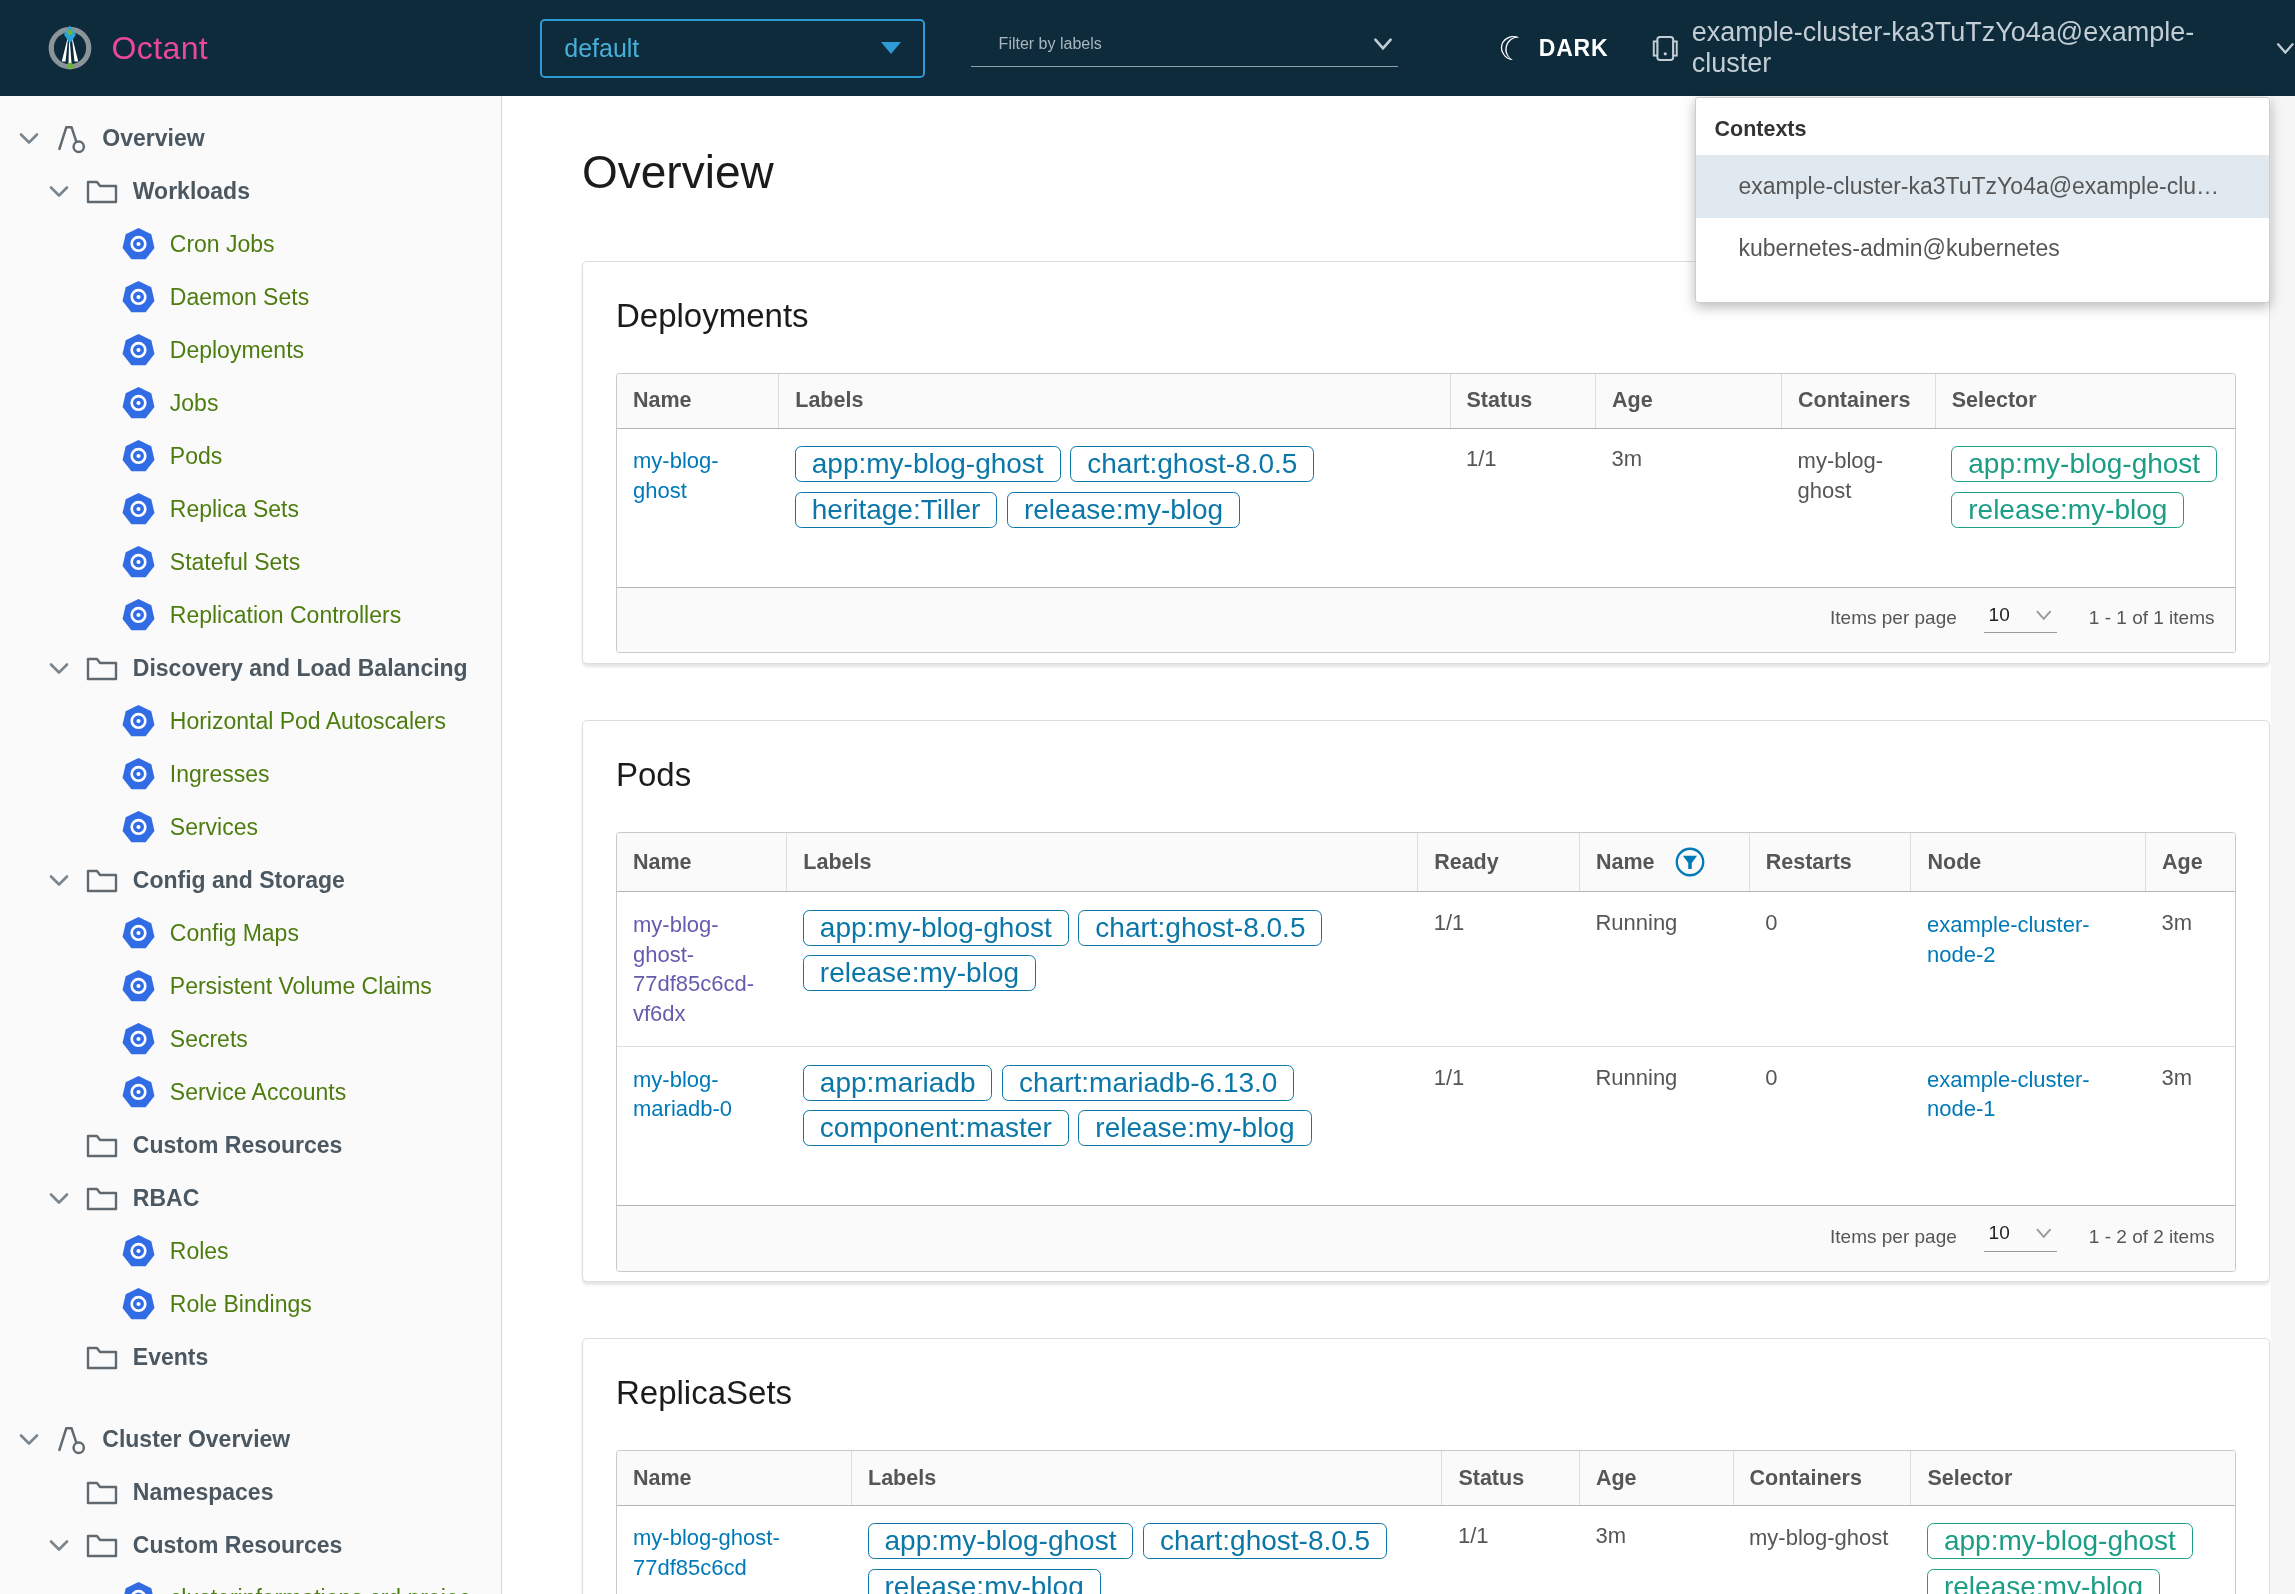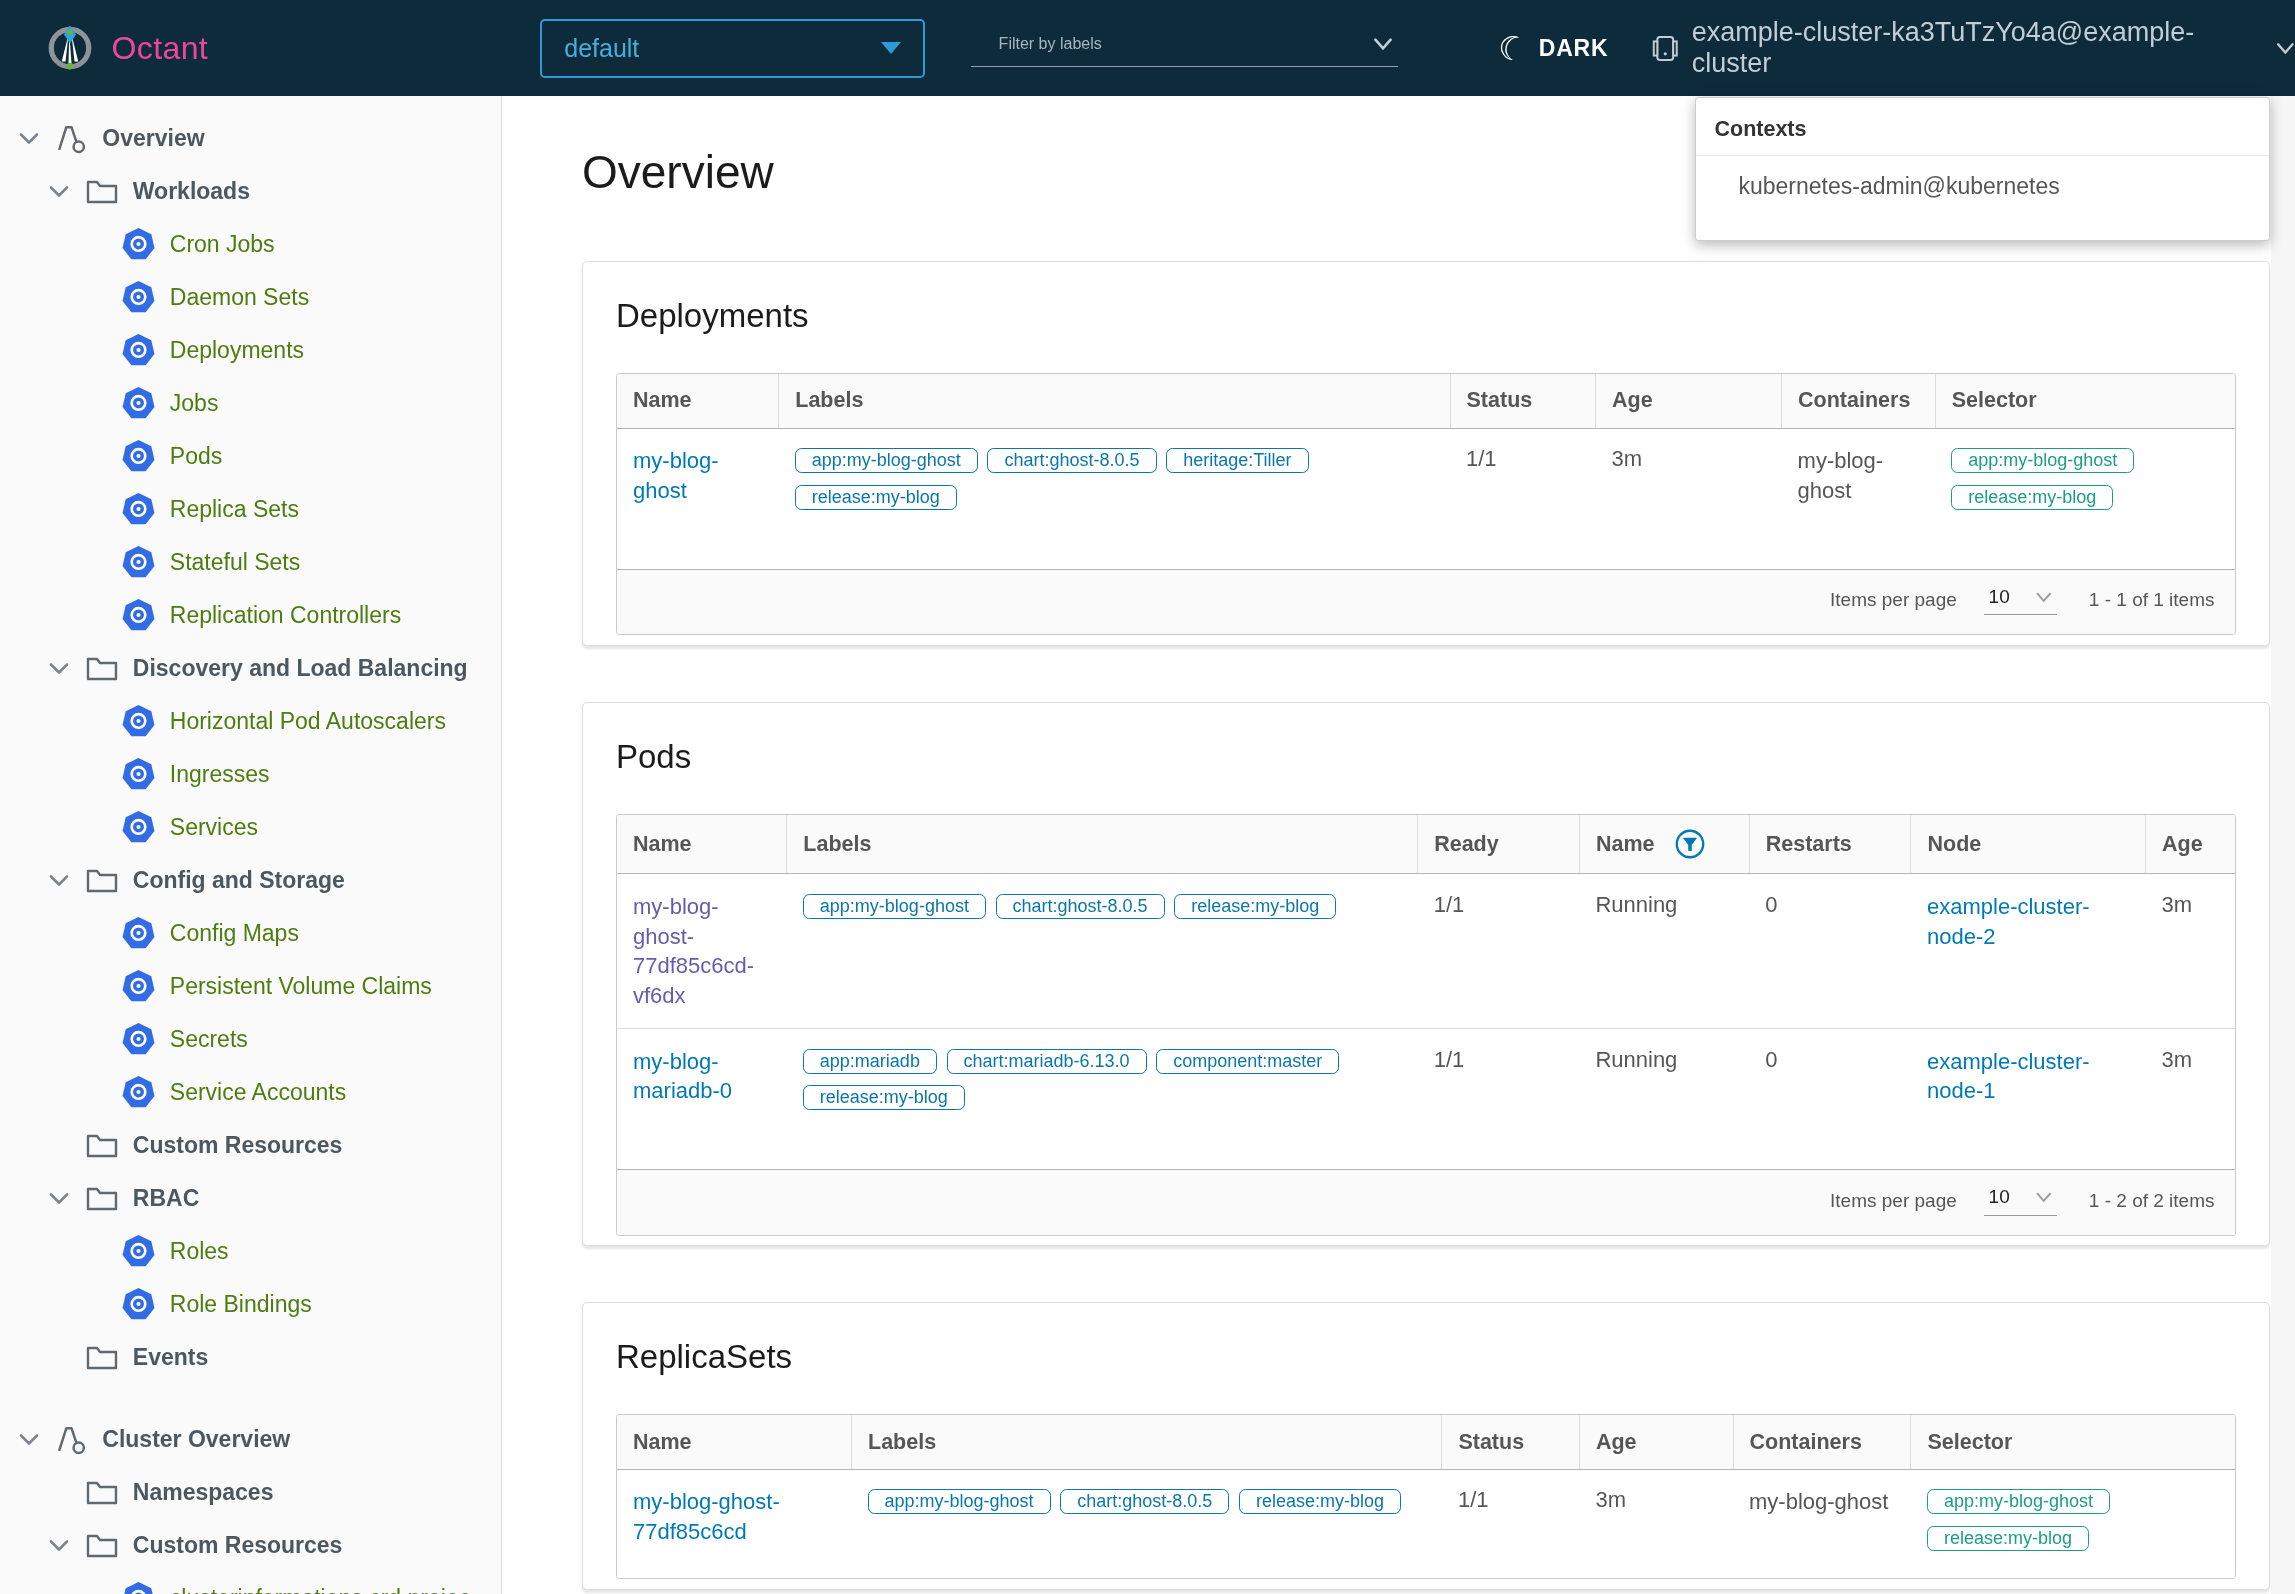--- a/index.html
+++ b/index.html
@@ -57,21 +57,21 @@
   table { width:100%; border-collapse:collapse; table-layout:fixed; }
   thead th { background:#fafafa; text-align:left; font-size:21.5px; font-weight:700; color:#565656;
     padding:14.3px 16px; border-bottom:1.6px solid #b5b5b5; }
   thead th + th { border-left:0.8px solid #ddd; }
   tbody td { padding:17.5px 16px; font-size:22px; color:#565656; vertical-align:top; background:#fff; }
   tbody tr + tr td { border-top:0.8px solid #ddd; }
   td.namec, td .wrapb { overflow-wrap:anywhere; line-height:1.35; }
   a.lnk { color:#0079b8; text-decoration:none; font-size:22px; overflow-wrap:anywhere; line-height:1.35; display:inline-block; }
   a.lnk.visited { color:#655cad; }
   .pill { display:inline-block; border:1.6px solid #0b77a8; color:#0b77a8; border-radius:6.4px;
-    font-size:18px; padding:1px 16px; margin:0 9.6px 9.6px 0; white-space:nowrap; }
+    font-size:28px; padding:1px 16px; margin:0 9.6px 9.6px 0; white-space:nowrap; }
   .pill.teal { border-color:#1b9e85; color:#1b9e85; }
   .ph-head { display:flex; align-items:center; gap:21px; }
   .grid-foot { display:flex; align-items:center; justify-content:flex-end; gap:27px;
     background:#fafafa; border-top:1.6px solid #b5b5b5; padding:16px 20px 19px 22px; font-size:19px; color:#565656;margin-top:32px; }
   .psize { display:flex; align-items:center; gap:25px; border-bottom:1.6px solid #9a9a9a;
     padding:0 4.8px 6.4px 4.8px; color:#222; cursor:pointer; }
   .range { margin-left:4.8px; }
 
   svg { display:block; }
 </style>
@@ -140,20 +140,21 @@
     </svg>
     <span>example-cluster-ka3TuTzYo4a@example-cluster</span>
     <svg viewBox="0 0 18 12" width="19" height="12.8">
       <polyline points="2,2 9,10 16,2" fill="none" stroke="#c3cdd4" stroke-width="2.2" stroke-linecap="round"></polyline>
     </svg>
   </div>
 </header>
 
 <div class="ctx-pop">
   <div class="ttl">Contexts</div>
+  <div class="ctx-item sel">example-cluster-ka3TuTzYo4a@example-clu…</div>
   <div class="ctx-item">kubernetes-admin@kubernetes</div>
   <div class="tail"></div>
 </div>
 
 <div class="shell">
 
   <nav class="sidebar">
 
     <div class="sn sec l0">
       <span class="chev">

